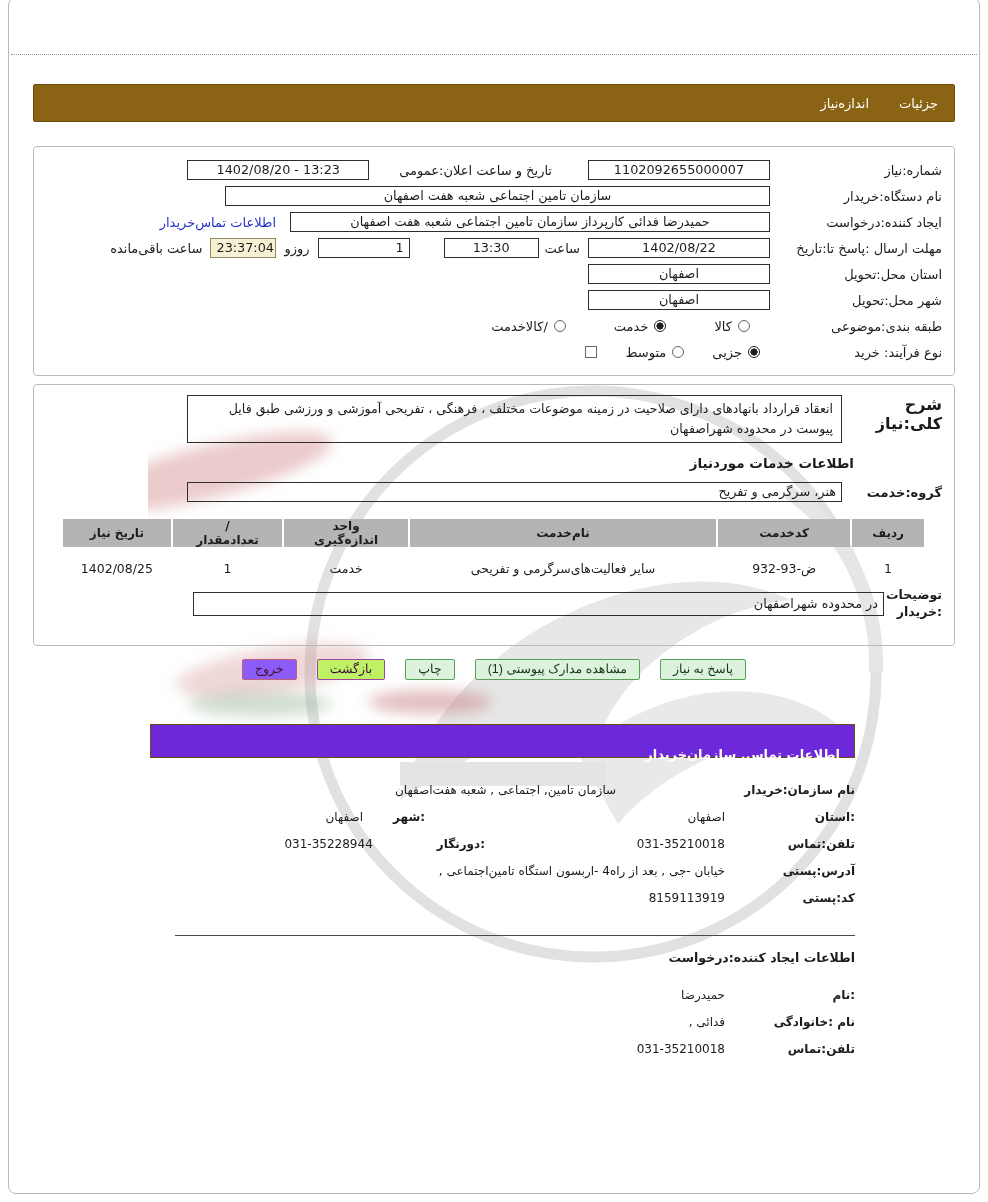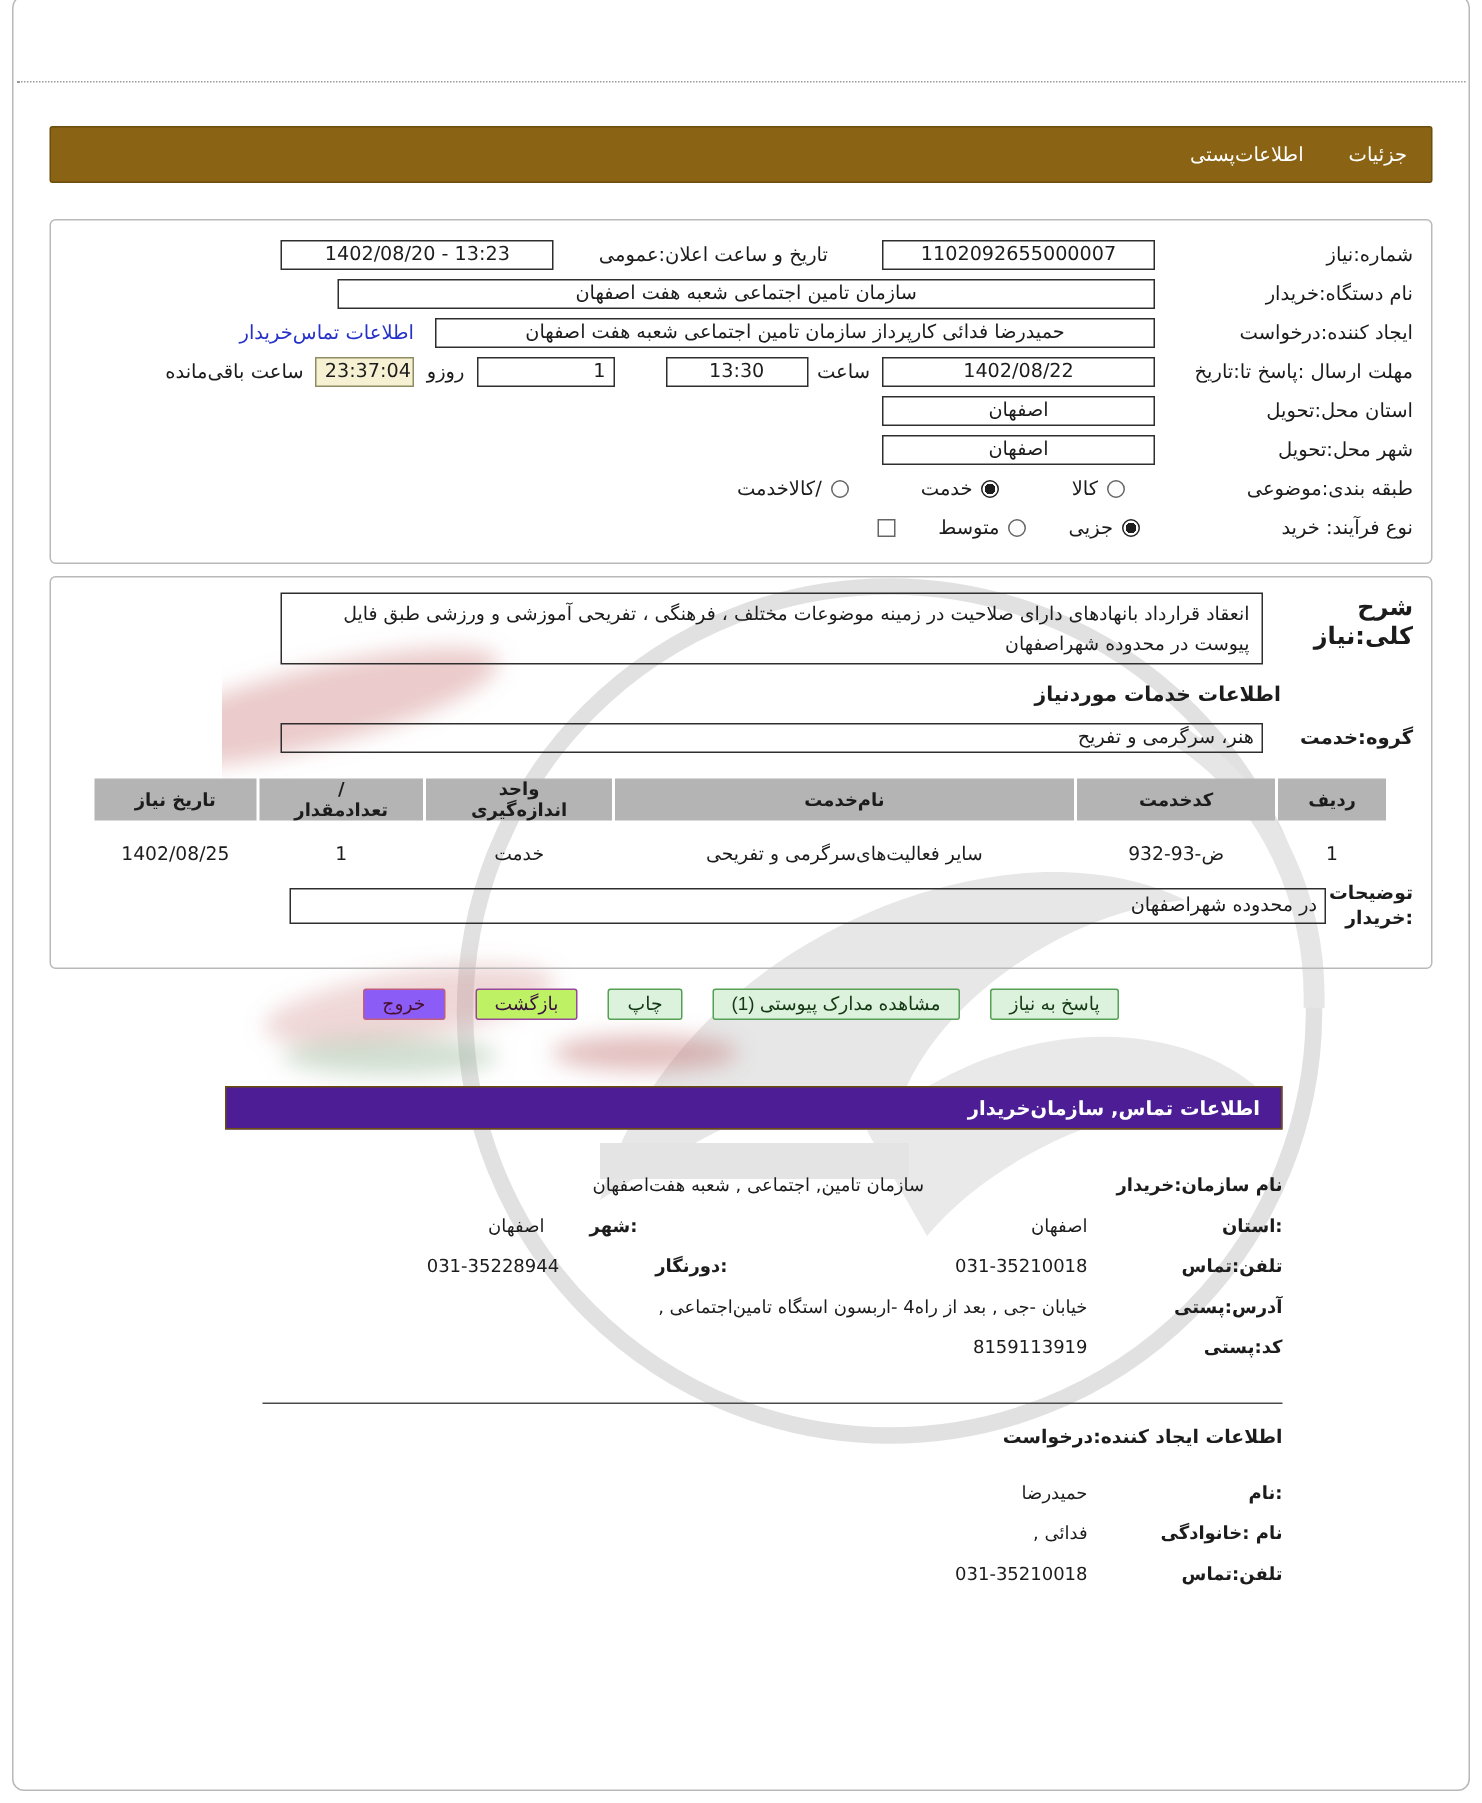--- a/index.html
+++ b/index.html
@@ -51,21 +51,21 @@
   .notesrow { display:flex; align-items:center; margin-top:8px; font-size:13px; }
   .noteslabel { flex:none; width:58px; font-weight:bold; font-size:12.5px; line-height:1.3; }
   .notesbox { height:24px; line-height:22px; }
 
   .btnrow { position:absolute; top:659px; left:0; right:0; display:flex; justify-content:center; gap:20px; }
   .btn { height:21px; line-height:19px; padding:0 12px; font-size:12.5px; border-radius:2px; cursor:pointer; flex:none; }
   .btn.green { background:#ddf2dd; border:1px solid #55a055; color:#143814; }
   .btn.pink { background:#8b5cf6; border:1px solid #bf5f7d; color:#4a1030; }
   .btn.purple { background:#bef264; border:1px solid #98489a; color:#3a1040; }
 
-  .cbar { position:absolute; top:724px; right:133px; left:150px; height:29px; background:#4c1d95; border:1px solid #6b4d0e; border-radius:0; color:#fff; font-weight:bold; font-size:13px; line-height:27px; padding:1px 14px; }
+  .cbar { position:absolute; top:724px; right:133px; left:150px; height:29px; background:#6d28d9; border:1px solid #6b4d0e; border-radius:0; color:#fff; font-weight:bold; font-size:13px; line-height:27px; padding:16px 14px; }
   .contact { position:absolute; top:776px; right:133px; width:712px; font-size:12px; }
   .crow { display:flex; align-items:center; min-height:27px; }
   .clabel { flex:none; width:130px; font-weight:bold; }
   .cval { flex:none; width:240px; text-align:right; }
   .cval.wide { width:330px; }
   .clabel2 { flex:none; font-weight:bold; }
   .divider { position:absolute; top:935px; right:133px; width:680px; border-top:1px solid #4a4a4a; }
   .creator { position:absolute; top:950px; right:133px; width:712px; font-size:12px; }
   .creator .head { font-weight:bold; font-size:12.5px; margin-bottom:16px; }
 </style>
@@ -94,21 +94,21 @@
       <ellipse cx="282" cy="330" rx="62" ry="12" fill="#c27070" opacity="0.45"></ellipse>
     </g>
   </svg>
 
   <div class="content">
 
     <div class="dotted"></div>
 
     <div class="topbar">
       <span class="tab">جزئیات</span>
-      <span class="tab">اطلاعات‌پستی</span>
+      <span class="tab">اندازه‌نیاز</span>
     </div>
 
     <div class="card card1">
 
       <div class="frow">
         <span class="flabel">شماره:نیاز</span>
         <span class="fbox w182 ltr center">1102092655000007</span>
         <span class="ilabel mr36">تاریخ و ساعت اعلان:عمومی</span>
         <span class="fbox w182 ltr center mr30">1402/08/20 - 13:23</span>
       </div>

